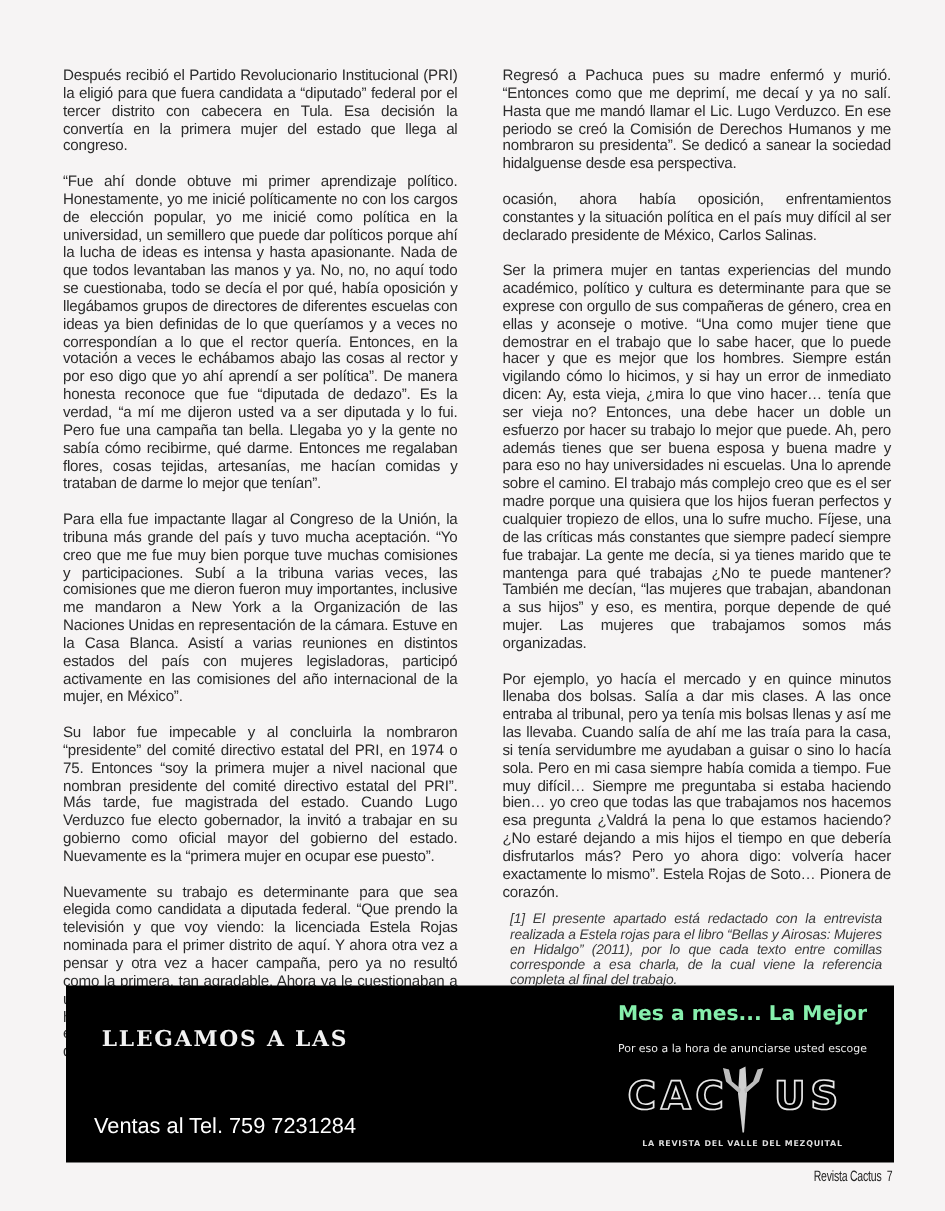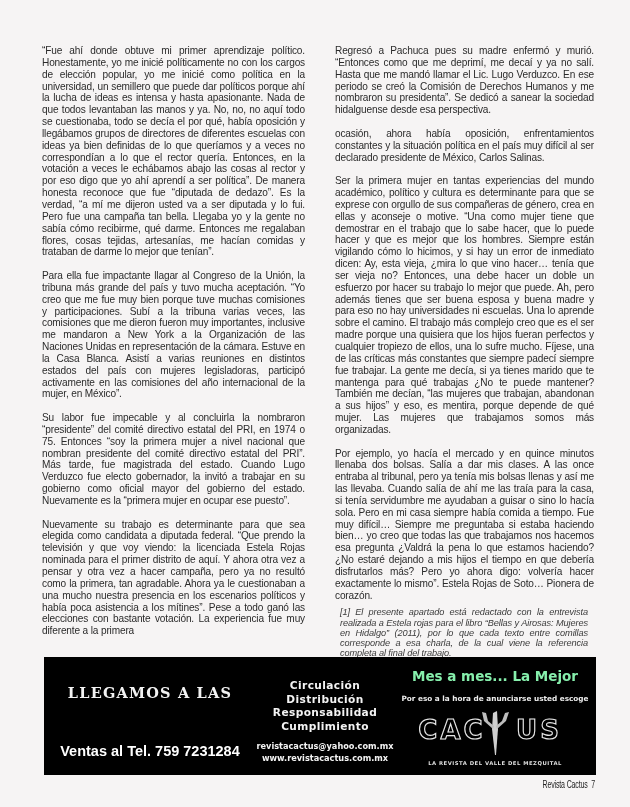--- a/index.html
+++ b/index.html
@@ -39,21 +39,21 @@
   }
   .ad-headline {
     position: absolute; left: 0; width: 212px;
     font-family: "DejaVu Serif", serif; font-weight: bold;
     font-size: 14.5px; letter-spacing: 1.2px; color: #f2f2f2;
   }
   #ad-line1 { top: 27px; }
   #ad-line2 { top: 51px; }
   #ad-phone {
     position: absolute; left: 0; top: 86px; width: 212px;
-    font-weight: bold; font-size: 14.5px; color: #fff;
+    font-weight: normal; font-size: 14.5px; color: #fff;
     font-family: "Liberation Sans", sans-serif;
   }
   .ad-mid {
     position: absolute; left: 212px; top: 0; width: 138px; height: 100%;
     text-align: center;
   }
   .ad-services {
     position: absolute; top: 22px; left: 0; width: 138px;
     font-family: "DejaVu Sans", sans-serif; font-weight: bold;
     font-size: 10.6px; line-height: 13.5px; letter-spacing: 0.4px;
@@ -68,21 +68,21 @@
     position: absolute; left: 350px; top: 0; width: 202px; height: 100%;
     text-align: center;
   }
   #ad-slogan {
     position: absolute; top: 11px; left: 0; width: 202px;
     font-family: "DejaVu Sans", sans-serif; font-weight: bold;
     font-size: 13.5px; color: #86efac;
   }
   #ad-subslogan {
     position: absolute; top: 37px; left: 0; width: 202px;
-    font-family: "DejaVu Sans", sans-serif; font-weight: bold;
+    font-family: "DejaVu Sans", sans-serif; font-weight: normal;
     font-size: 7.3px; color: #eee;
   }
   #cactus-logo {
     position: absolute; top: 50px; left: 0; width: 202px; height: 50px;
   }
   #ad-tagline {
     position: absolute; top: 103px; left: 0; width: 202px;
     font-family: "DejaVu Sans", sans-serif; font-weight: bold;
     font-size: 5.3px; letter-spacing: 0.5px; color: #ddd;
   }
@@ -90,51 +90,40 @@
     position: absolute; right: 35px; top: 779px;
     font-family: "Liberation Sans", sans-serif; font-size: 10px;
     transform: scaleX(0.7); transform-origin: right;
     color: #222; letter-spacing: -0.2px;
   }
 </style>
 </head>
 <body>
 
 <div id="col-left" class="col">
+  <p>Después recibió el Partido Revolucionario Institucional (PRI) la eligió para que fuera candidata a “diputado” federal por el tercer distrito con cabecera en Tula. Esa decisión la convertía en la primera mujer del estado que llega al congreso.</p>
   <p>“Fue ahí donde obtuve mi primer aprendizaje político. Honestamente, yo me inicié políticamente no con los cargos de elección popular, yo me inicié como política en la universidad, un semillero que puede dar políticos porque ahí la lucha de ideas es intensa y hasta apasionante. Nada de que todos levantaban las manos y ya. No, no, no aquí todo se cuestionaba, todo se decía el por qué, había oposición y llegábamos grupos de directores de diferentes escuelas con ideas ya bien definidas de lo que queríamos y a veces no correspondían a lo que el rector quería. Entonces, en la votación a veces le echábamos abajo las cosas al rector y por eso digo que yo ahí aprendí a ser política”. De manera honesta reconoce que fue “diputada de dedazo”. Es la verdad, “a mí me dijeron usted va a ser diputada y lo fui. Pero fue una campaña tan bella. Llegaba yo y la gente no sabía cómo recibirme, qué darme. Entonces me regalaban flores, cosas tejidas, artesanías, me hacían comidas y trataban de darme lo mejor que tenían”.</p>
   <p>Para ella fue impactante llagar al Congreso de la Unión, la tribuna más grande del país y tuvo mucha aceptación. “Yo creo que me fue muy bien porque tuve muchas comisiones y participaciones. Subí a la tribuna varias veces, las comisiones que me dieron fueron muy importantes, inclusive me mandaron a New York a la Organización de las Naciones Unidas en representación de la cámara. Estuve en la Casa Blanca. Asistí a varias reuniones en distintos estados del país con mujeres legisladoras, participó activamente en las comisiones del año internacional de la mujer, en México”.</p>
   <p>Su labor fue impecable y al concluirla la nombraron “presidente” del comité directivo estatal del PRI, en 1974 o 75. Entonces “soy la primera mujer a nivel nacional que nombran presidente del comité directivo estatal del PRI”. Más tarde, fue magistrada del estado. Cuando Lugo Verduzco fue electo gobernador, la invitó a trabajar en su gobierno como oficial mayor del gobierno del estado. Nuevamente es la “primera mujer en ocupar ese puesto”.</p>
   <p>Nuevamente su trabajo es determinante para que sea elegida como candidata a diputada federal. “Que prendo la televisión y que voy viendo: la licenciada Estela Rojas nominada para el primer distrito de aquí. Y ahora otra vez a pensar y otra vez a hacer campaña, pero ya no resultó como la primera, tan agradable. Ahora ya le cuestionaban a una mucho nuestra presencia en los escenarios políticos y había poca asistencia a los mítines”. Pese a todo ganó las elecciones con bastante votación. La experiencia fue muy diferente a la primera</p>
 </div>
 
 <div id="col-right" class="col">
   <p>Regresó a Pachuca pues su madre enfermó y murió. “Entonces como que me deprimí, me decaí y ya no salí. Hasta que me mandó llamar el Lic. Lugo Verduzco. En ese periodo se creó la Comisión de Derechos Humanos y me nombraron su presidenta”. Se dedicó a sanear la sociedad hidalguense desde esa perspectiva.</p>
   <p>ocasión, ahora había oposición, enfrentamientos constantes y la situación política en el país muy difícil al ser declarado presidente de México, Carlos Salinas.</p>
   <p>Ser la primera mujer en tantas experiencias del mundo académico, político y cultura es determinante para que se exprese con orgullo de sus compañeras de género, crea en ellas y aconseje o motive. “Una como mujer tiene que demostrar en el trabajo que lo sabe hacer, que lo puede hacer y que es mejor que los hombres. Siempre están vigilando cómo lo hicimos, y si hay un error de inmediato dicen: Ay, esta vieja, ¿mira lo que vino hacer… tenía que ser vieja no? Entonces, una debe hacer un doble un esfuerzo por hacer su trabajo lo mejor que puede. Ah, pero además tienes que ser buena esposa y buena madre y para eso no hay universidades ni escuelas. Una lo aprende sobre el camino. El trabajo más complejo creo que es el ser madre porque una quisiera que los hijos fueran perfectos y cualquier tropiezo de ellos, una lo sufre mucho. Fíjese, una de las críticas más constantes que siempre padecí siempre fue trabajar. La gente me decía, si ya tienes marido que te mantenga para qué trabajas ¿No te puede mantener? También me decían, “las mujeres que trabajan, abandonan a sus hijos” y eso, es mentira, porque depende de qué mujer. Las mujeres que trabajamos somos más organizadas.</p>
   <p>Por ejemplo, yo hacía el mercado y en quince minutos llenaba dos bolsas. Salía a dar mis clases. A las once entraba al tribunal, pero ya tenía mis bolsas llenas y así me las llevaba. Cuando salía de ahí me las traía para la casa, si tenía servidumbre me ayudaban a guisar o sino lo hacía sola. Pero en mi casa siempre había comida a tiempo. Fue muy difícil… Siempre me preguntaba si estaba haciendo bien… yo creo que todas las que trabajamos nos hacemos esa pregunta ¿Valdrá la pena lo que estamos haciendo? ¿No estaré dejando a mis hijos el tiempo en que debería disfrutarlos más? Pero yo ahora digo: volvería hacer exactamente lo mismo”. Estela Rojas de Soto… Pionera de corazón.</p>
   <p class="footnote">[1] El presente apartado está redactado con la entrevista realizada a Estela rojas para el libro “Bellas y Airosas: Mujeres en Hidalgo” (2011), por lo que cada texto entre comillas corresponde a esa charla, de la cual viene la referencia completa al final del trabajo.</p>
   <p class="source">Fuente. https://www.semmexico.mx/</p>
 </div>
 
 <div id="ad-banner">
   <div class="ad-left">
     <div id="ad-line1" class="ad-headline">LLEGAMOS A LAS</div>
     <div id="ad-phone">Ventas al Tel. 759 7231284</div>
-  </div>
-  <div class="ad-mid">
-    <div class="ad-services">
-      <div>Circulación</div>
-      <div>Distribución</div>
-      <div>Responsabilidad</div>
-      <div>Cumplimiento</div>
-    </div>
-    <div class="ad-contact">
-      <div>revistacactus@yahoo.com.mx</div>
-      <div>www.revistacactus.com.mx</div>
-    </div>
   </div>
   <div class="ad-right">
     <div id="ad-slogan">Mes a mes... La Mejor</div>
     <div id="ad-subslogan">Por eso a la hora de anunciarse usted escoge</div>
     <svg id="cactus-logo" viewBox="0 0 202 50">
       <text x="58" y="32" text-anchor="middle" fill="#000" stroke="#e8e8e8" stroke-width="1.1" font-family="DejaVu Sans, sans-serif" font-size="26" letter-spacing="3" font-weight="bold">CAC</text>
       <g>
         <path d="M101 48 L98 22 L99 6 L103 4 L104 22 L102 48 Z" fill="#cfcfcf"></path>
         <path d="M99 22 L90 14 L88 5 L92 6 L94 14 L100 19 Z" fill="#bdbdbd"></path>
         <path d="M103 22 L112 14 L115 5 L111 6 L108 14 L102 19 Z" fill="#bdbdbd"></path>

